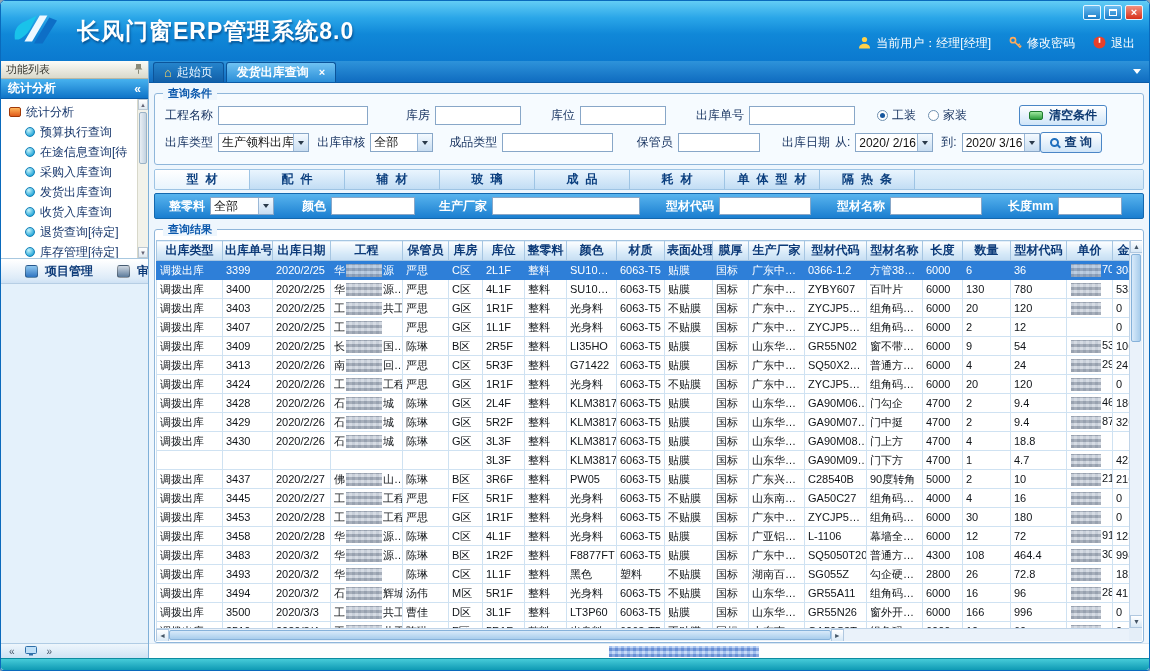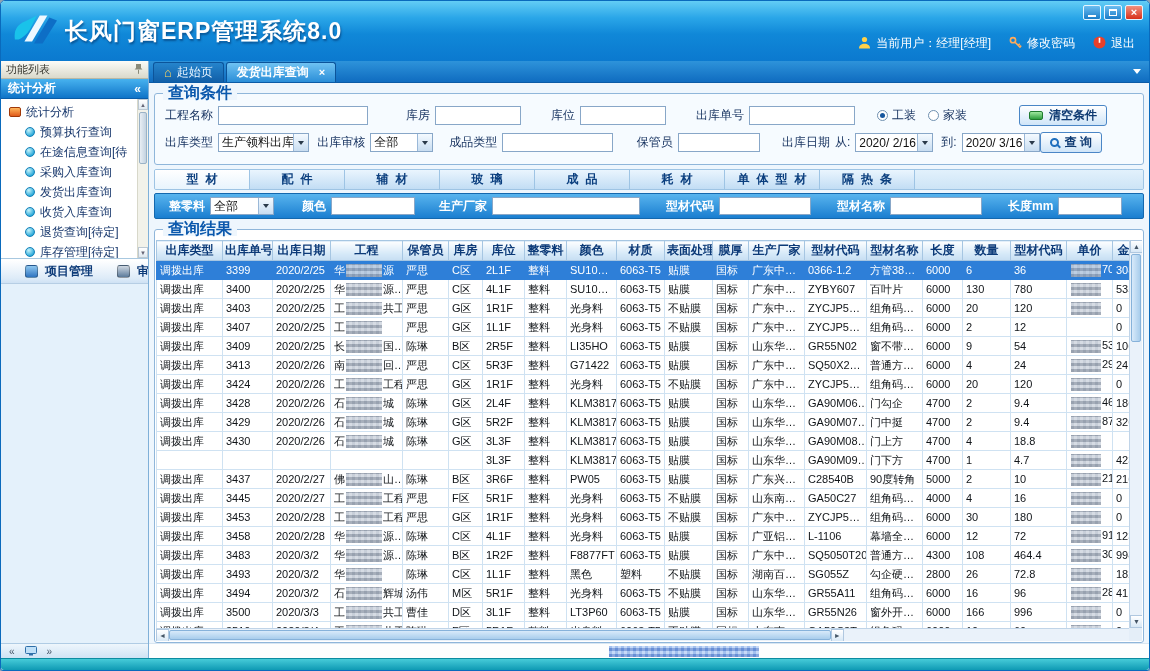--- a/index.html
+++ b/index.html
@@ -3,21 +3,21 @@
 <meta charset="utf-8">
 <style>
   *{box-sizing:border-box;margin:0;padding:0}
   body{margin:0;background:#8fa3b2;font-family:"Liberation Sans","DejaVu Sans",sans-serif;-webkit-font-smoothing:antialiased}
   .window{width:1150px;height:671px;position:relative;overflow:hidden;display:flex;flex-direction:column;
     border:1px solid #0a6abc;border-radius:5px 5px 3px 3px;background:#eef6fd}
 
   
   .titlebar{height:60px;flex:none;position:relative;color:#fff;
     background:linear-gradient(180deg,#63cdf5 0%,#2aa6e8 28%,#1088d8 55%,#0b79cf 100%)}
-  .title-left{position:absolute;left:10px;top:9px;display:flex;align-items:center;gap:8px}
+  .title-left{position:absolute;left:10px;top:9px;display:flex;align-items:center;gap:20px}
   .app-title{font-size:23px;font-weight:bold;letter-spacing:1px;text-shadow:1px 2px 2px rgba(0,40,90,.5)}
   .win-controls{position:absolute;top:4px;right:6px;display:flex;gap:3px}
   .win-btn{width:18px;height:15px;border:1px solid #e6f5ff;border-radius:2px;cursor:pointer;
     background:linear-gradient(#6cbdf0,#1a7cc8);display:flex;align-items:center;justify-content:center;color:#fff;font-size:11px;line-height:1;font-weight:bold}
   .win-btn.close{background:linear-gradient(#f0907e,#d8301a)}
   .g-min{width:8px;height:2px;background:#fff;margin-top:7px}
   .g-max{width:8px;height:7px;border:1px solid #fff;border-top-width:2px}
   .userbar{position:absolute;right:14px;bottom:9px;display:flex;align-items:flex-end;gap:18px;font-size:12px;color:#fff}
   .u-item{display:flex;align-items:center;gap:5px;cursor:pointer;white-space:nowrap}
 
@@ -68,21 +68,21 @@
   .content{flex:1;display:flex;flex-direction:column;min-width:0;min-height:0;background:#eef6fd}
   .tabbar{height:22px;flex:none;background:linear-gradient(#2e93da,#0f6cc0);display:flex;align-items:flex-end;padding:2px 4px 0;position:relative;border-bottom:1px solid #0a5aa6}
   .tab{height:20px;display:flex;align-items:center;gap:5px;padding:0 10px;font-size:12px;color:#eaf6ff;cursor:pointer;
     background:linear-gradient(#2584cc,#115fa8);border:1px solid #0c549a;border-bottom:none;border-radius:3px 3px 0 0;margin-right:2px;white-space:nowrap}
   .tab.active{background:linear-gradient(#6fc2f2,#2a8ed8);color:#fff;font-weight:bold}
   .tab .home{color:#ffd75e;font-size:13px;line-height:1}
   .tab .tclose{margin-left:5px;font-size:11px;line-height:1}
   .tab-overflow{position:absolute;right:8px;top:8px;width:0;height:0;border-left:4px solid transparent;border-right:4px solid transparent;border-top:5px solid #fff;cursor:pointer}
 
   .groupbox{position:relative;border:1px solid #8fb6da;border-radius:3px;background:#f6fbff}
-  .gb-title{position:absolute;top:-8px;left:8px;background:#eef6fd;padding:0 5px;font-size:16px;font-weight:bold;color:#0b58ac;line-height:14px}
+  .gb-title{position:absolute;top:-8px;left:8px;background:#eef6fd;padding:0 5px;font-size:11px;font-weight:bold;color:#0b58ac;line-height:14px}
 
   .querybox{height:72px;flex:none;margin:10px 5px 0;padding:8px 8px 2px}
   .qrow{height:27px;display:flex;align-items:center;font-size:12px;color:#14305e;white-space:nowrap}
   .qrow label{margin-left:8px;margin-right:5px}
   .txt{height:19px;border:1px solid #88a7c8;background:#fff;font-size:12px;padding:0 3px;display:inline-flex;align-items:center;overflow:hidden}
   .dd{height:19px;border:1px solid #88a7c8;background:#fff;display:inline-flex;align-items:stretch;font-size:12px;overflow:hidden}
   .dd .val{flex:1;padding:0 3px;display:flex;align-items:center;white-space:nowrap;overflow:hidden;color:#111}
   .dd .btn{width:15px;flex:none;background:linear-gradient(#f4faff,#c8ddf1);border-left:1px solid #9ab8d8;display:flex;align-items:center;justify-content:center}
   .tri{width:0;height:0;border-left:3.5px solid transparent;border-right:3.5px solid transparent;border-top:4px solid #2a3a4a}
   .radio{width:11px;height:11px;border-radius:50%;border:1px solid #6f90b0;background:#fff;display:inline-block;position:relative;cursor:pointer}

